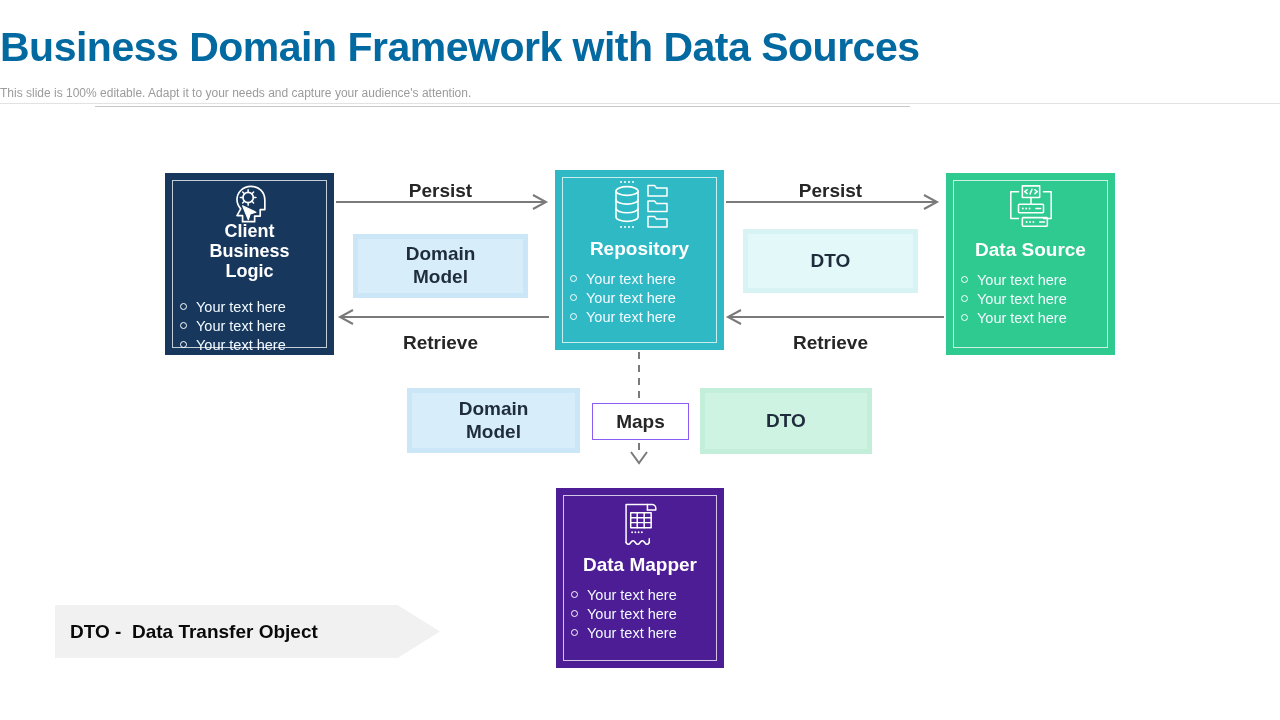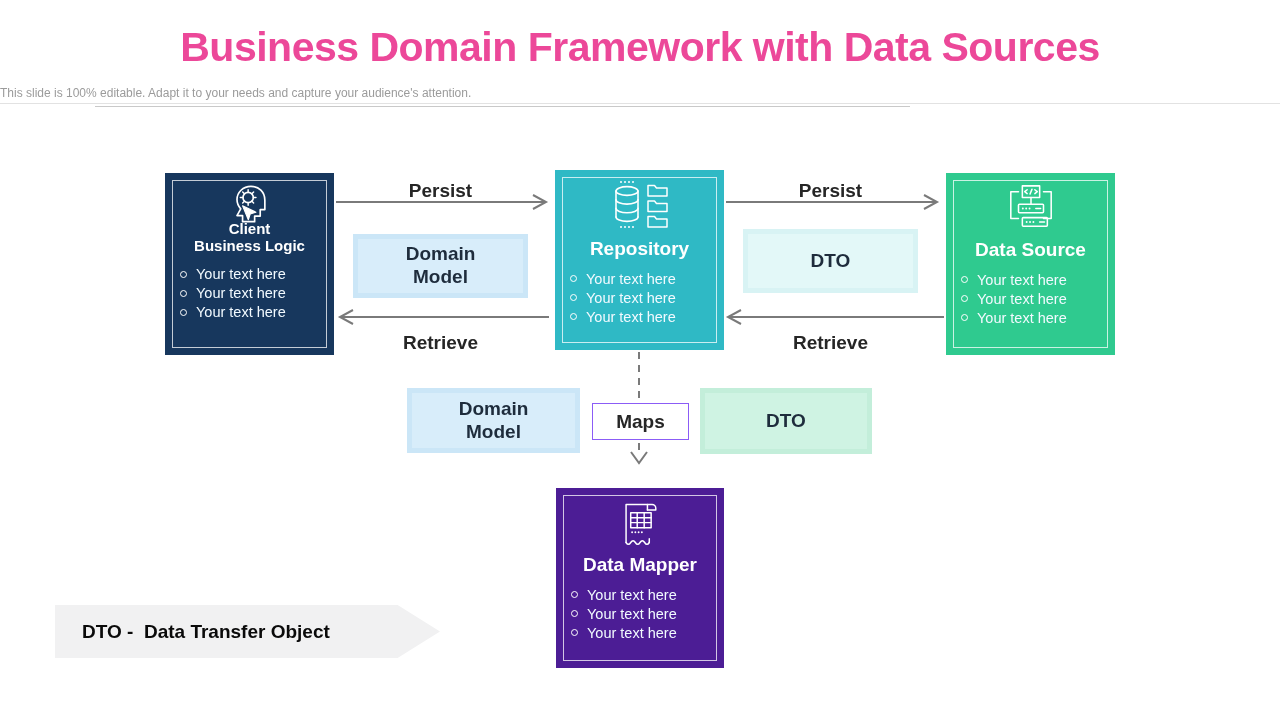--- a/index.html
+++ b/index.html
@@ -1,42 +1,42 @@
 <!DOCTYPE html>
 <html><head>
 <meta charset="utf-8">
 <style>
   * { margin:0; padding:0; box-sizing:border-box; }
   html,body { background:#ffffff; }
   body { font-family:"Liberation Sans", sans-serif; }
   .canvas { position:relative; width:1280px; height:720px; background:#ffffff; overflow:hidden; }
 
   
-  .title { position:absolute; top:24px; left:0; width:1280px; text-align:center;
-           font-size:41px; font-weight:700; color:#ec4899; letter-spacing:-0.5px; }
+  .title { position:absolute; top:24px; left:0; width:1280px; text-align:left;
+           font-size:41px; font-weight:700; color:#0369a1; letter-spacing:-0.5px; }
   .subtitle { position:absolute; top:86px; left:0; width:1280px; 
               font-size:12px; color:#9b9b9b; }
   .rule1 { position:absolute; top:103px; left:0; width:1280px; height:1px; background:#e2e2e2; }
   .rule2 { position:absolute; top:106px; left:95px; width:815px; height:1px; background:#c9c9c9; }
 
   
   .connector-layer { position:absolute; top:0; left:0; width:1280px; height:720px; z-index:1; pointer-events:none; }
 
   
   .node { position:absolute; z-index:2; text-align:center; }
   .node .inner-border { position:absolute; inset:7px; border:1px solid rgba(255,255,255,.75); pointer-events:none; }
   .node-client     { left:165px; top:173px; width:169px; height:182px; background:#17375d; }
   .node-repository { left:555px; top:170px; width:169px; height:180px; background:#2fb9c5; }
   .node-datasource { left:946px; top:173px; width:169px; height:182px; background:#2fca8f; }
   .node-datamapper { left:556px; top:488px; width:168px; height:180px; background:#4c1d95; }
 
   .node-icon { margin-top:10px; height:50px; display:flex; align-items:center; justify-content:center; }
   .node-client .node-icon { margin-top:8px; height:46px; }
   .node-title { color:#ffffff; font-weight:700; font-size:19px; line-height:1.12; }
-  .node-client .node-title { font-size:15px; width:112px; margin:-6px auto 10px; }
+  .node-client .node-title { font-size:18px; width:112px; margin:-6px auto 16px; }
   .node-repository .node-title { margin-top:8px; }
   .node-datasource .node-title { margin-top:6px; }
   .node-datamapper .node-title { margin-top:6px; }
 
   .bullets { list-style:none; text-align:left; margin-top:4px; padding-left:12px; }
   .node-repository .bullets, .node-datasource .bullets, .node-datamapper .bullets { margin-top:10px; }
   .bullet { display:flex; align-items:center; height:19px; }
   .bdot { width:7px; height:7px; border:1.4px solid #ffffff; border-radius:50%; margin:0 9px 0 3px; flex:none; }
   .btext { color:#f2faff; font-size:14.5px; white-space:nowrap; }
 
@@ -61,21 +61,21 @@
   
   .flow-label { position:absolute; z-index:2; width:175px; text-align:center;
                 font-weight:700; font-size:19px; color:#262626; }
   .lbl-persist-left  { left:353px; top:180px; }
   .lbl-persist-right { left:743px; top:180px; }
   .lbl-retrieve-left  { left:353px; top:332px; }
   .lbl-retrieve-right { left:743px; top:332px; }
 
   
   .ribbon { position:absolute; left:55px; top:605px; width:385px; height:53px; z-index:2;
-            background:#f1f1f2; display:flex; align-items:center; padding-left:27px;
+            background:#f1f1f2; display:flex; align-items:center; padding-left:15px;
             clip-path:polygon(0 0, 89% 0, 100% 50%, 89% 100%, 0 100%); }
   .ribbon-label { font-weight:700; font-size:19px; color:#0a0a0a; white-space:pre; }
 
   .icon-svg { stroke:#ffffff; fill:none; stroke-width:1.8; stroke-linecap:round; stroke-linejoin:round; }
 </style>
 </head>
 <body>
 
 <div class="canvas">
 

